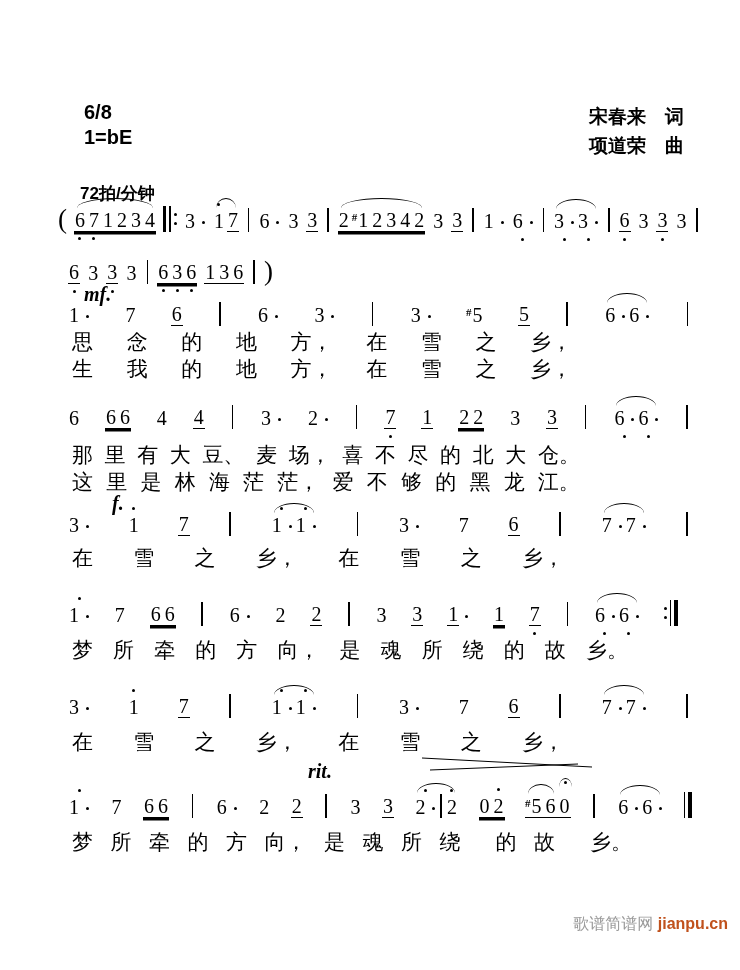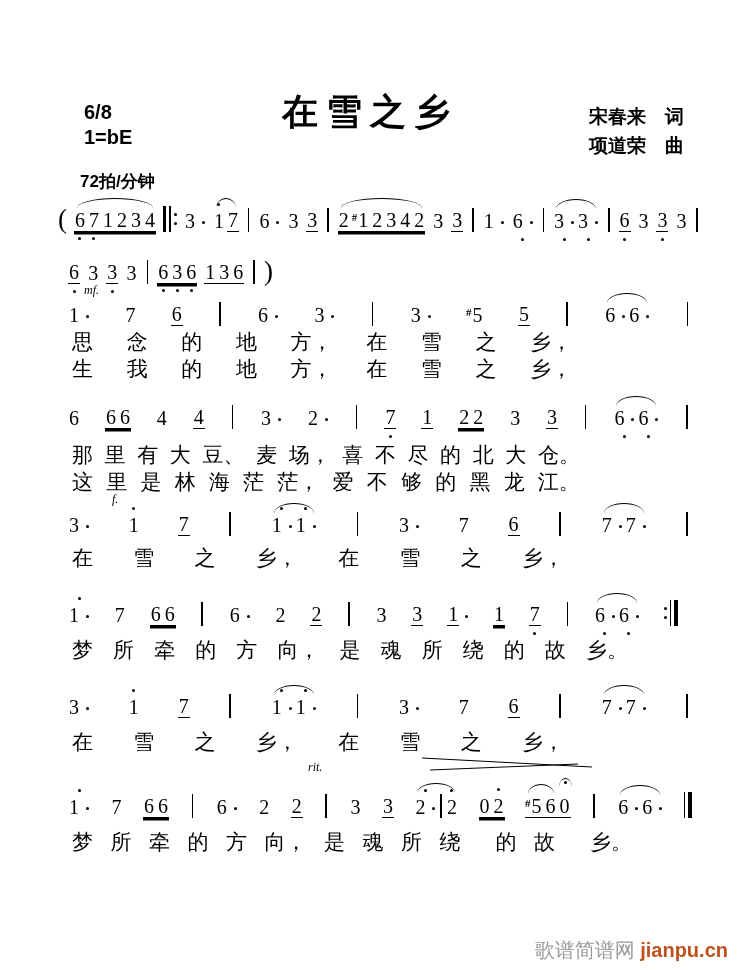--- a/index.html
+++ b/index.html
@@ -4,21 +4,21 @@
 <style>
   html,body{margin:0;padding:0;background:#fff;}
   .page{position:relative;width:740px;height:970px;background:#ffffff;overflow:hidden;
         font-family:"Liberation Sans","DejaVu Sans",sans-serif;color:#000;}
   .title{position:absolute;top:88px;left:0;right:0;text-align:center;
          font-family:"Liberation Serif","DejaVu Serif",serif;
          font-size:36px;font-weight:bold;letter-spacing:8px;}
   .meta{position:absolute;left:84px;top:100px;font-size:20px;font-weight:bold;line-height:25px;}
   .credits{position:absolute;right:56px;top:102px;font-size:19px;font-weight:bold;
            line-height:29px;text-align:right;}
-  .tempo{position:absolute;left:80px;top:170px;font-size:17px;font-weight:bold;}
+  .tempo{position:absolute;left:80px;top:182px;font-size:17px;font-weight:bold;}
   
   .staff{position:absolute;display:flex;justify-content:space-between;align-items:flex-end;
          height:26px;font-family:"Liberation Serif","DejaVu Serif",serif;}
   .note{position:relative;display:inline-flex;align-items:flex-end;
         font-size:20px;line-height:22px;}
   .digit{display:inline-block;padding:0 1px;}
   .u1 > .digit{border-bottom:1.4px solid #000;}
   .u2 > .digit{border-bottom:1.4px solid #000;box-shadow:0 2.5px 0 #000;}
   .grp{position:relative;display:inline-flex;align-items:flex-end;gap:2px;}
   .b1{border-bottom:1.4px solid #000;}
@@ -44,34 +44,33 @@
         border-top:1.5px solid #000;
         border-top-left-radius:50% 100%;border-top-right-radius:50% 100%;}
   .ferm::after{content:"";position:absolute;left:50%;top:2px;width:3px;height:3px;
         margin-left:-1.5px;background:#000;border-radius:50%;}
   
   .lyr{position:absolute;display:flex;justify-content:space-between;
        font-size:21px;letter-spacing:0;}
   .lyr span{white-space:nowrap;}
   
   .dyn{position:absolute;font-family:"Liberation Serif","DejaVu Serif",serif;
-       font-style:italic;font-weight:normal;font-size:12px;}
+       font-style:italic;font-weight:bold;font-size:20px;}
   .hairpin{position:absolute;left:420px;top:750px;}
-  .wm{position:absolute;top:937px;right:12px;font-size:20px;color:#9a9a9a;}
+  .wm{position:absolute;top:914px;right:12px;font-size:16px;color:#9a9a9a;}
   .wm b{color:#c0511c;font-weight:bold;}
 </style>
 </head>
 <body>
 
 <div class="page">
   <div class="meta">
     <div>6/8</div>
     <div>1=bE</div>
   </div>
-  <div class="title">在雪之乡</div>
   <div class="credits">
     <div>宋春来　词</div>
     <div>项道荣　曲</div>
   </div>
   <div class="tempo">72拍/分钟</div>
 
   <div id="score">
       <div class="staff" style="top: 206px; left: 58px; width: 642px;">
         <span class="paren">(</span>
         <span class="grp slur b2">

